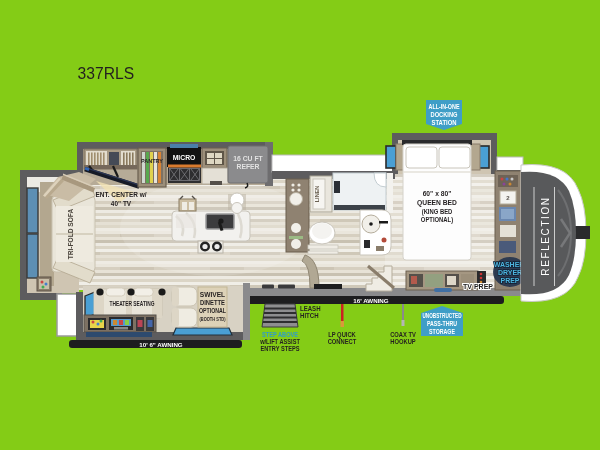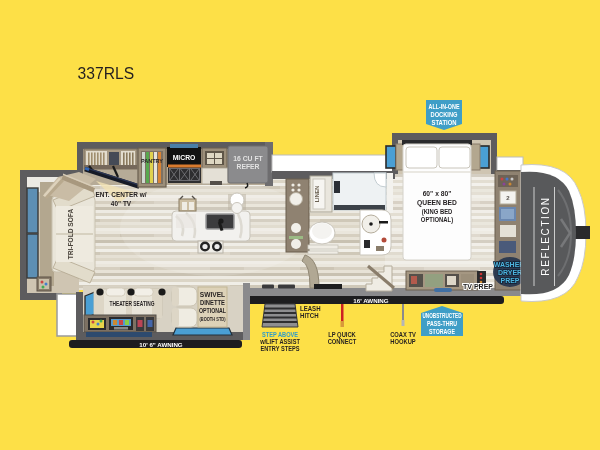--- a/index.html
+++ b/index.html
@@ -1,16 +1,16 @@
 <!DOCTYPE html>
 <html><head>
 <meta charset="utf-8">
 <style>
 html,body{margin:0;padding:0;background:#ffffff;}
-#page{position:relative;width:600px;height:450px;background:#fde047;overflow:hidden;
+#page{position:relative;width:600px;height:450px;background:#84cc16;overflow:hidden;
 font-family:"Liberation Sans", sans-serif;}
 text{font-family:"Liberation Sans", sans-serif;}
 </style>
 </head>
 <body>
 <div id="page">
 <svg width="600" height="450" viewBox="0 0 600 450" shape-rendering="auto">
 <defs>
 
   <pattern id="planks" x="0" y="0" width="90" height="33" patternUnits="userSpaceOnUse">

